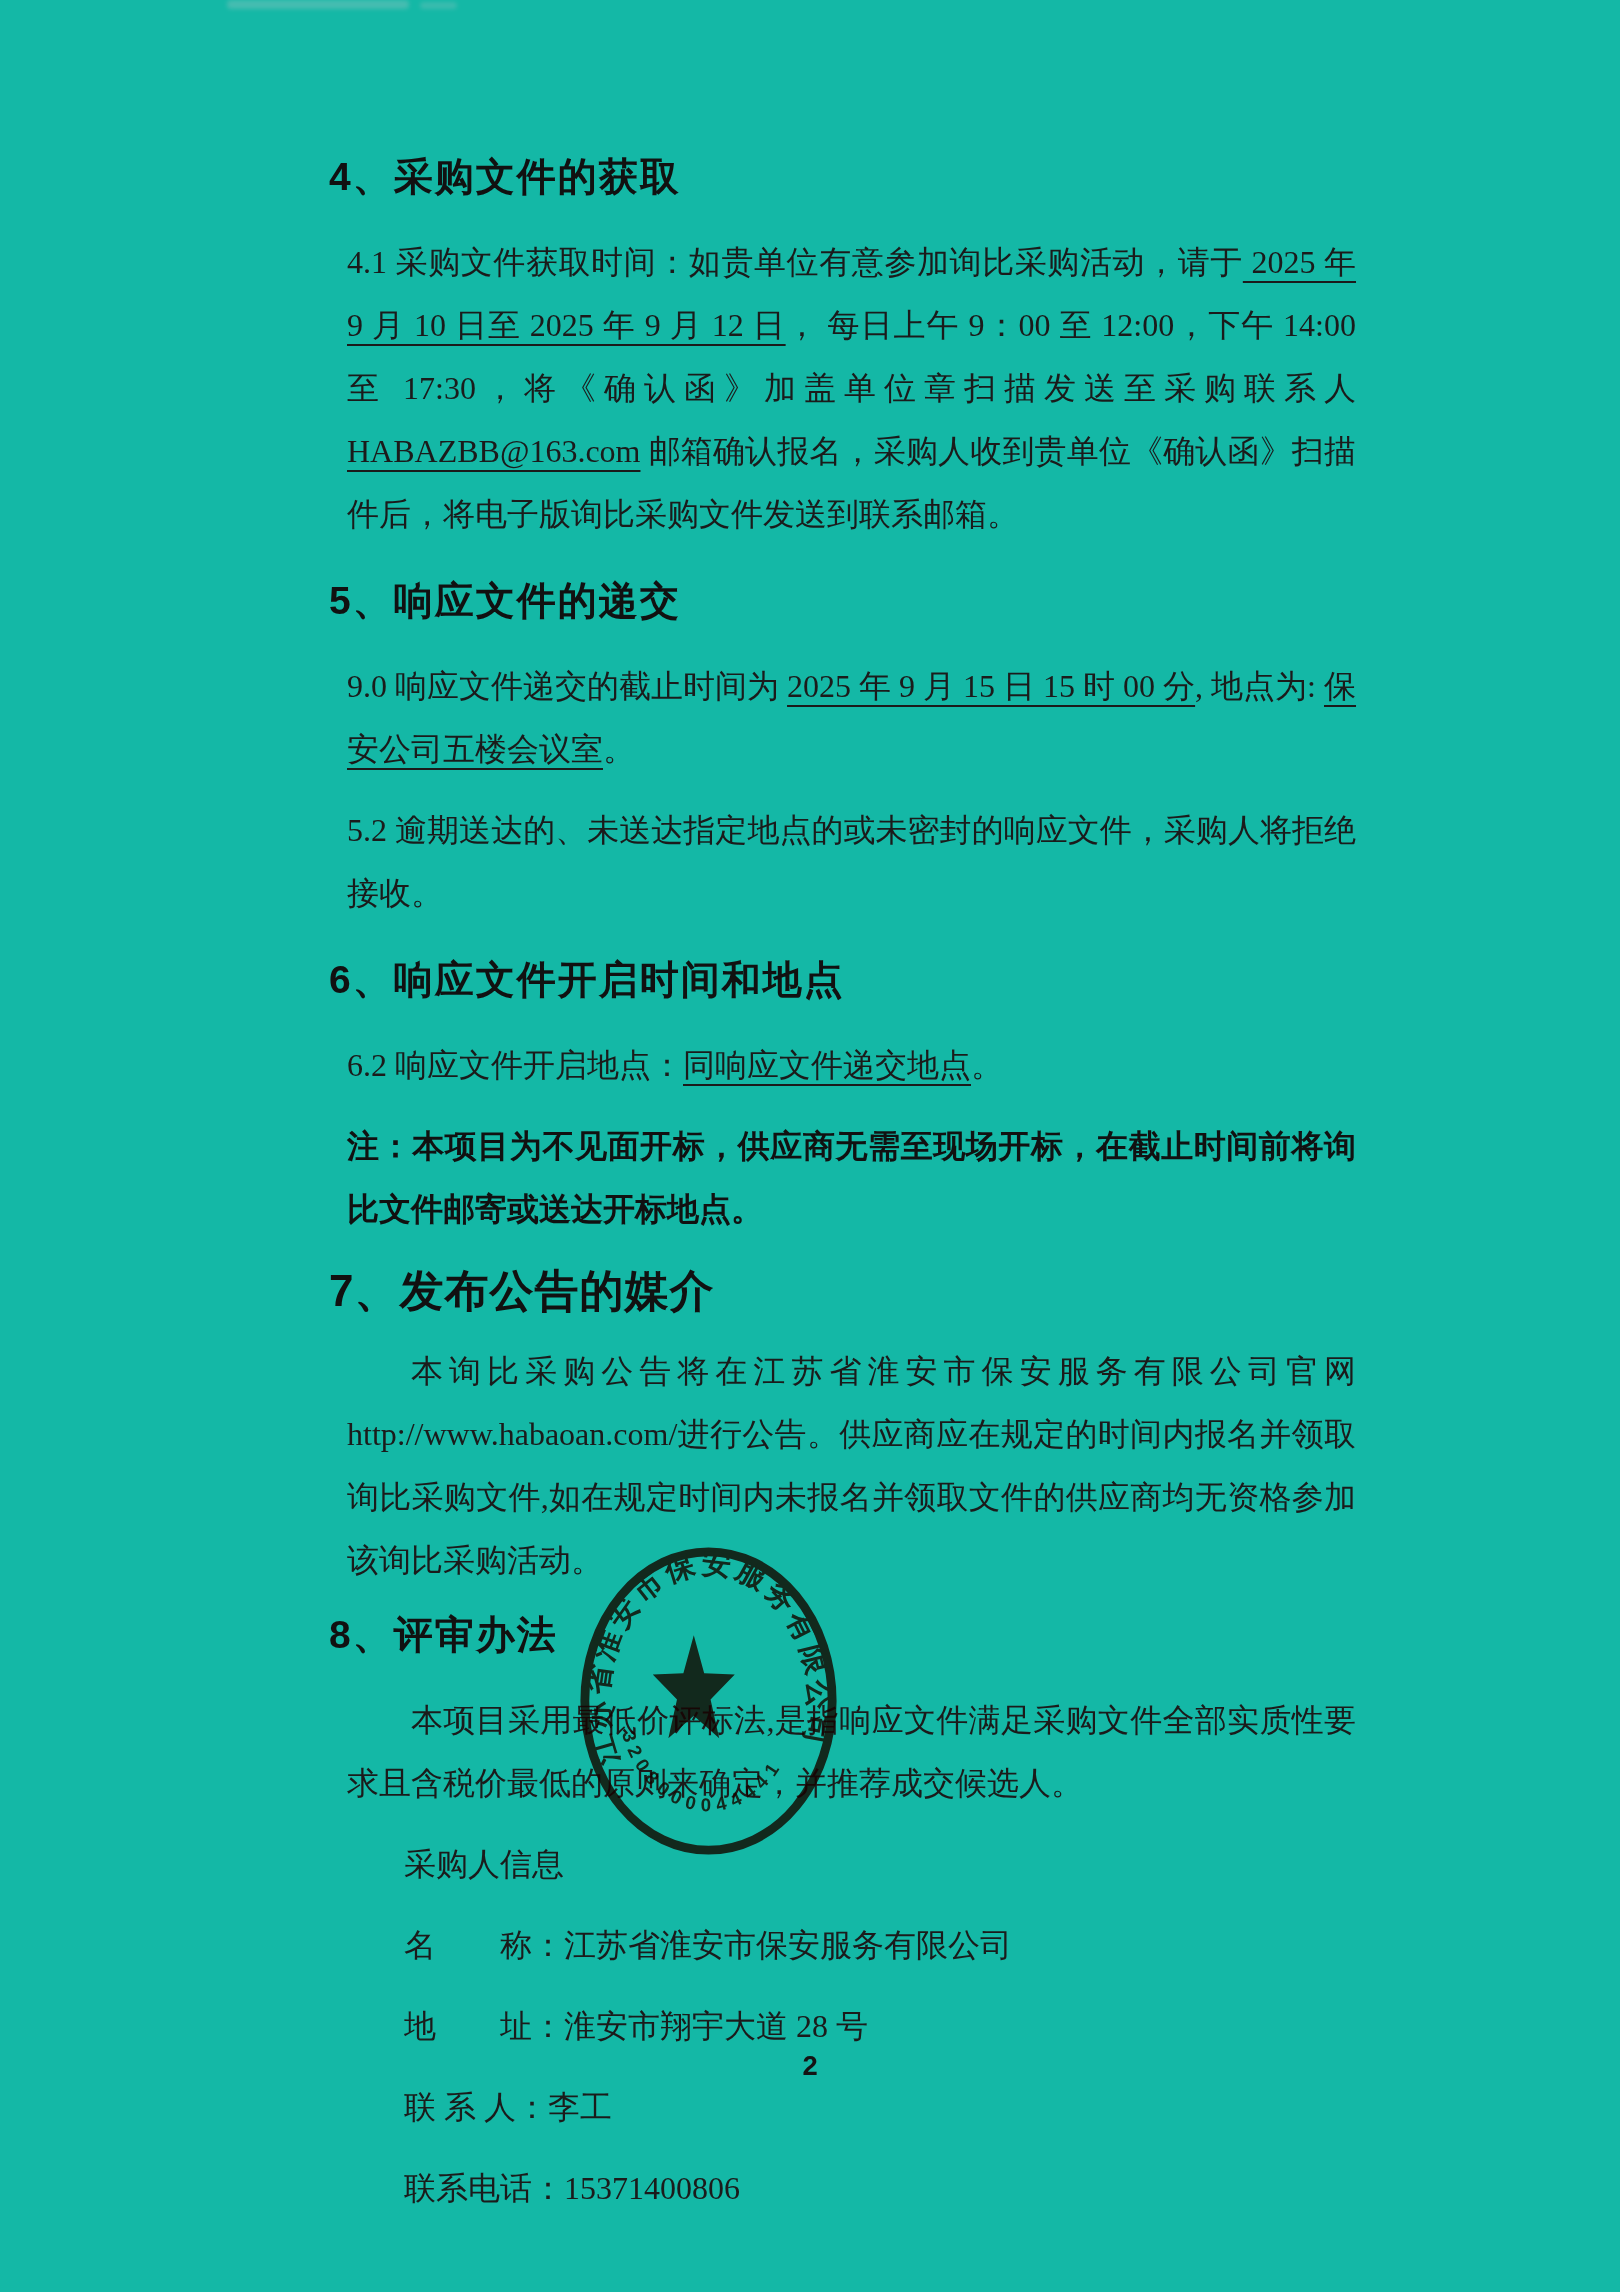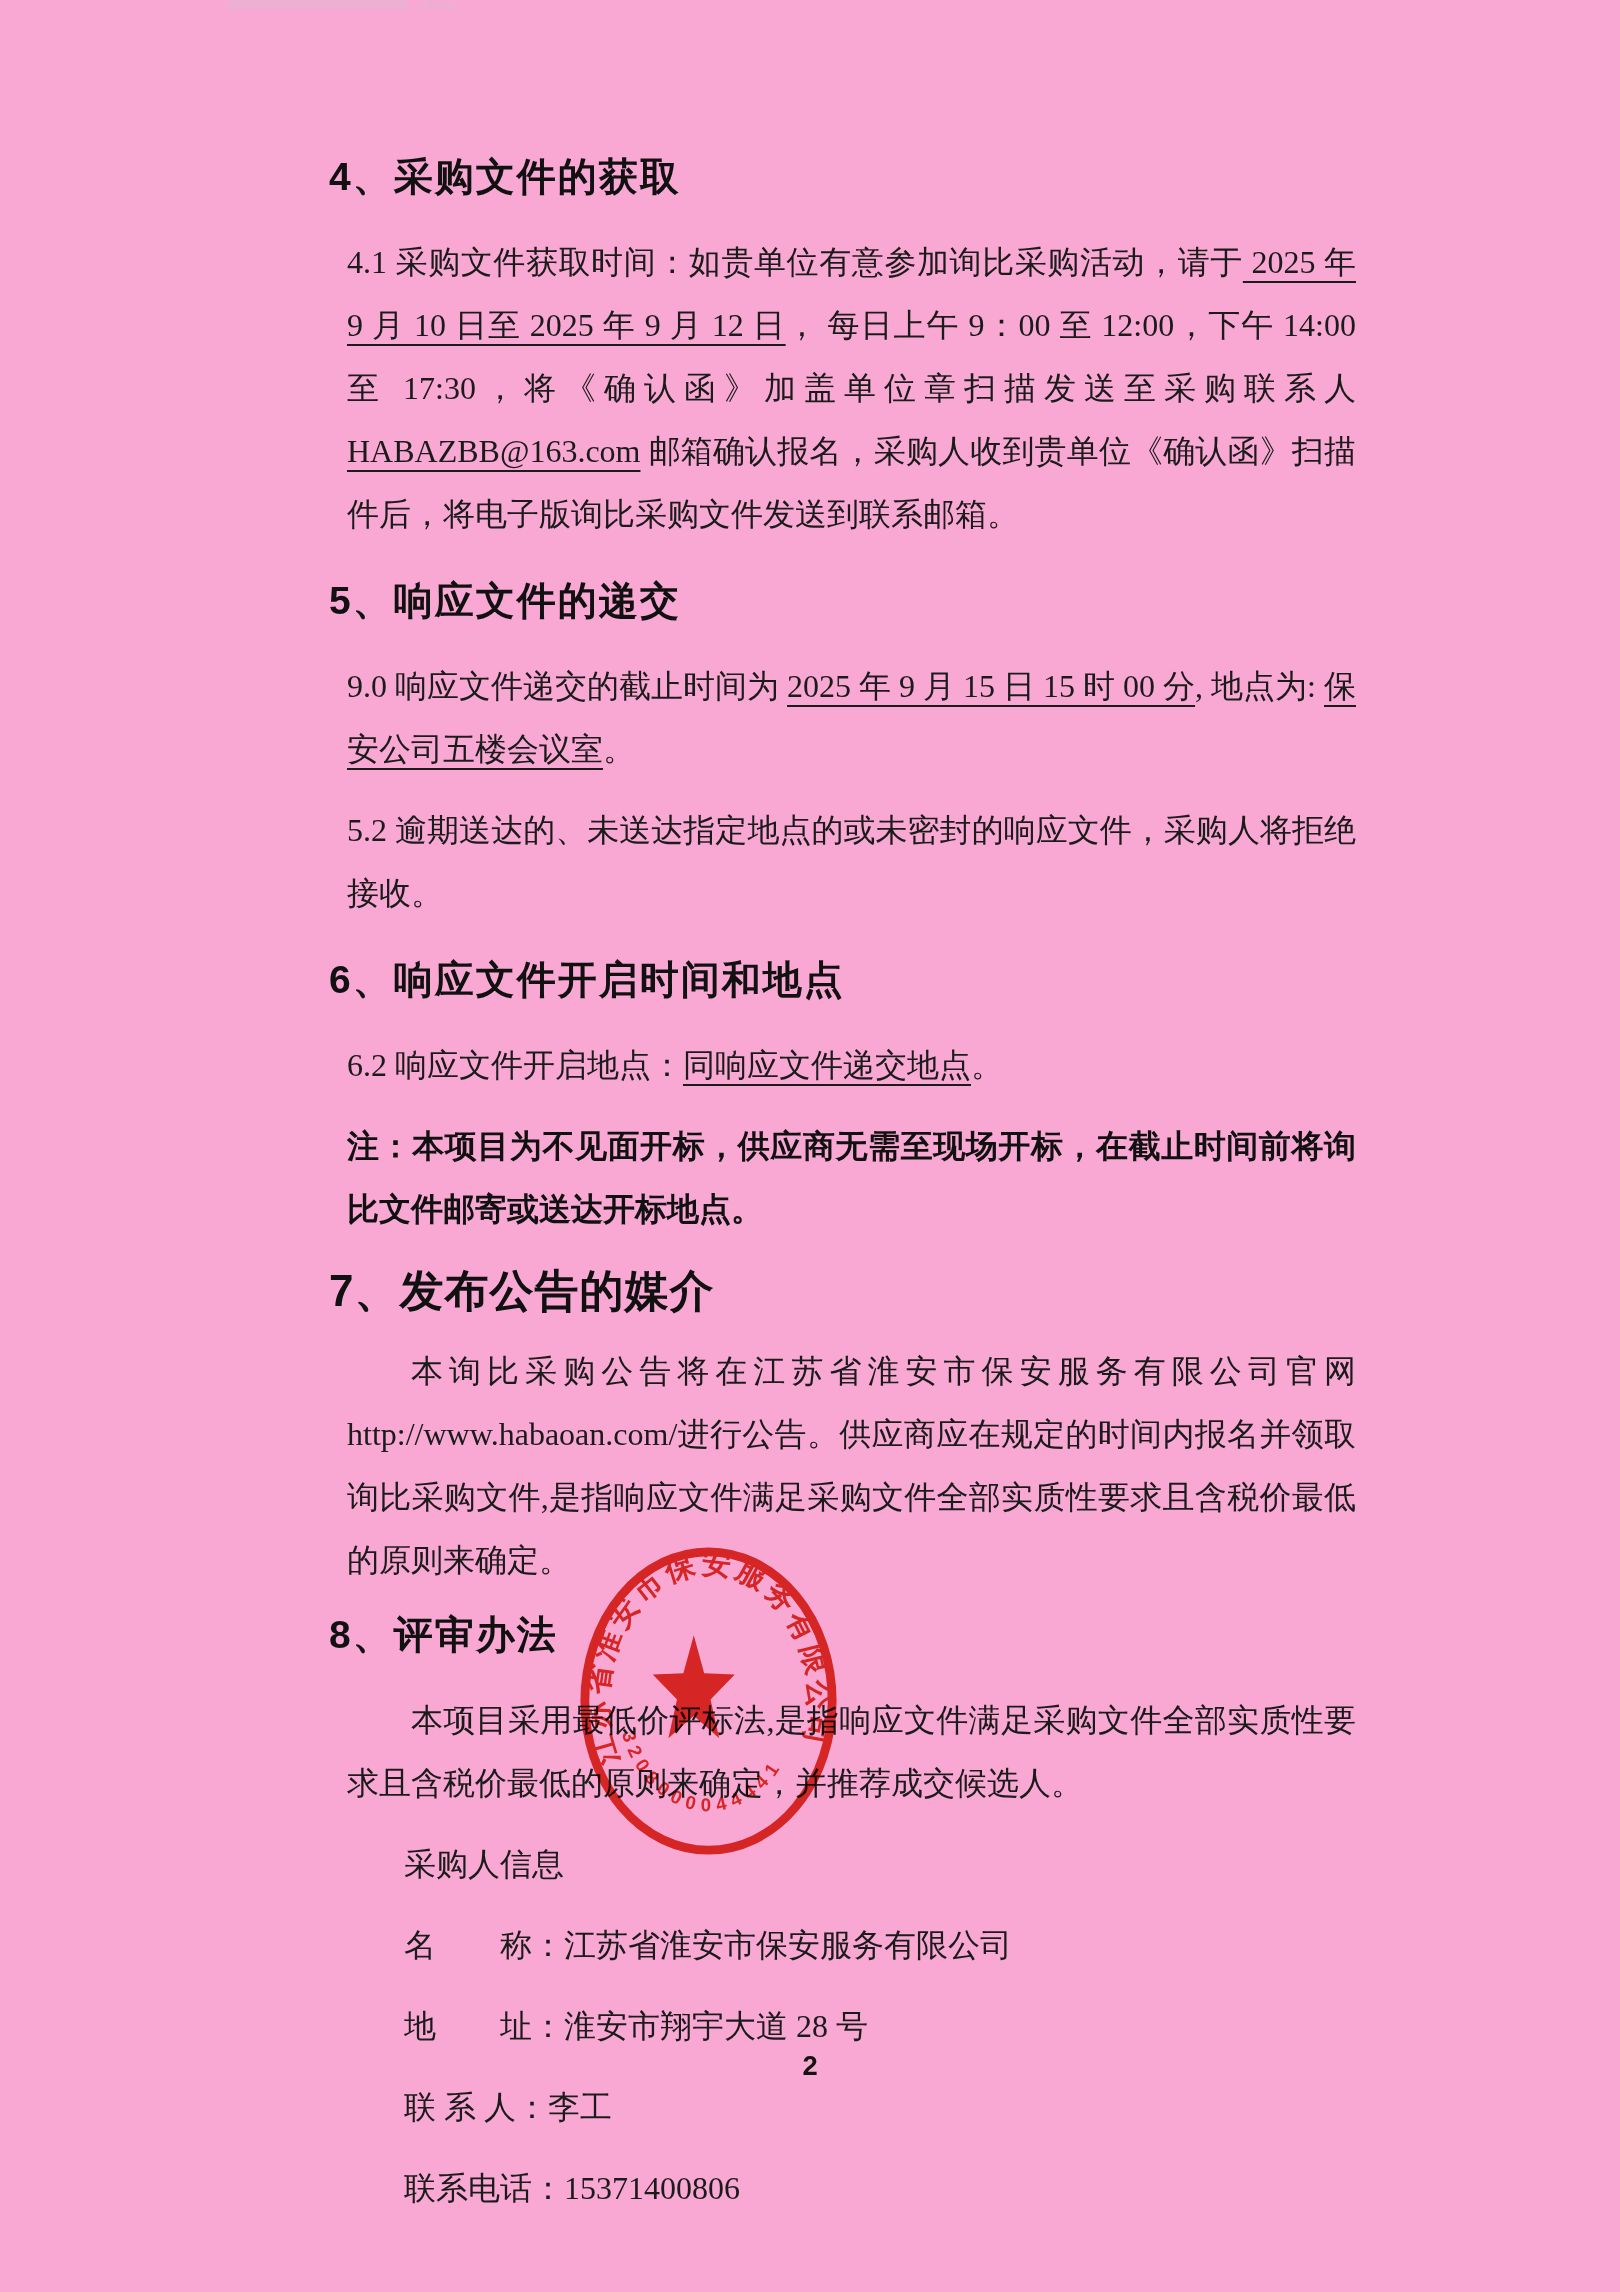--- a/index.html
+++ b/index.html
@@ -1,17 +1,17 @@
 <!DOCTYPE html>
 <html><head>
 <meta charset="utf-8">
 <style>
   html,body{margin:0;padding:0;background:#e8e8e8;}
   .page{
-    position:relative;width:1620px;height:2293px;background:#f9a8d4;
+    position:relative;width:1620px;height:2293px;background:#14b8a6;
     font-family:"Liberation Serif",serif;color:#1b1b1b;overflow:hidden;
     margin:0 auto;
   }
   .content{
     position:absolute;left:329px;top:140px;width:1045px;
     font-size:32px;line-height:63px;text-align:justify;
   }
   .content p{margin:18px;}
   h2{
     font-family:"Liberation Sans",sans-serif;font-weight:700;
@@ -60,21 +60,21 @@
 
     <h2>5、响应文件的递交</h2>
     <p><span>9.0 响应文件递交的截止时间为 </span><span class="u">2025 年 9 月 15 日 15 时 00 分</span><span>, 地点为: </span><span class="u">保安公司五楼会议室</span><span>。</span></p>
     <p>5.2 逾期送达的、未送达指定地点的或未密封的响应文件，采购人将拒绝接收。</p>
 
     <h2>6、响应文件开启时间和地点</h2>
     <p><span>6.2 响应文件开启地点：</span><span class="u">同响应文件递交地点</span><span>。</span></p>
     <p class="note">注：本项目为不见面开标，供应商无需至现场开标，在截止时间前将询比文件邮寄或送达开标地点。</p>
 
     <h2 class="small">7、发布公告的媒介</h2>
-    <p class="indent">本询比采购公告将在江苏省淮安市保安服务有限公司官网http://www.habaoan.com/进行公告。供应商应在规定的时间内报名并领取询比采购文件,是指响应文件满足采购文件全部实质性要求且含税价最低的原则来确定。</p>
+    <p class="indent">本询比采购公告将在江苏省淮安市保安服务有限公司官网http://www.habaoan.com/进行公告。供应商应在规定的时间内报名并领取询比采购文件,如在规定时间内未报名并领取文件的供应商均无资格参加该询比采购活动。</p>
 
     <h2 class="h8">8、评审办法</h2>
     <p class="indent">本项目采用最低价评标法,是指响应文件满足采购文件全部实质性要求且含税价最低的原则来确定，并推荐成交候选人。</p>
 
     <div class="contact">
       <p>采购人信息</p>
       <p>名　　称：江苏省淮安市保安服务有限公司</p>
       <p>地　　址：淮安市翔宇大道 28 号</p>
       <p>联 系 人：李工</p>
       <p>联系电话：15371400806</p>

